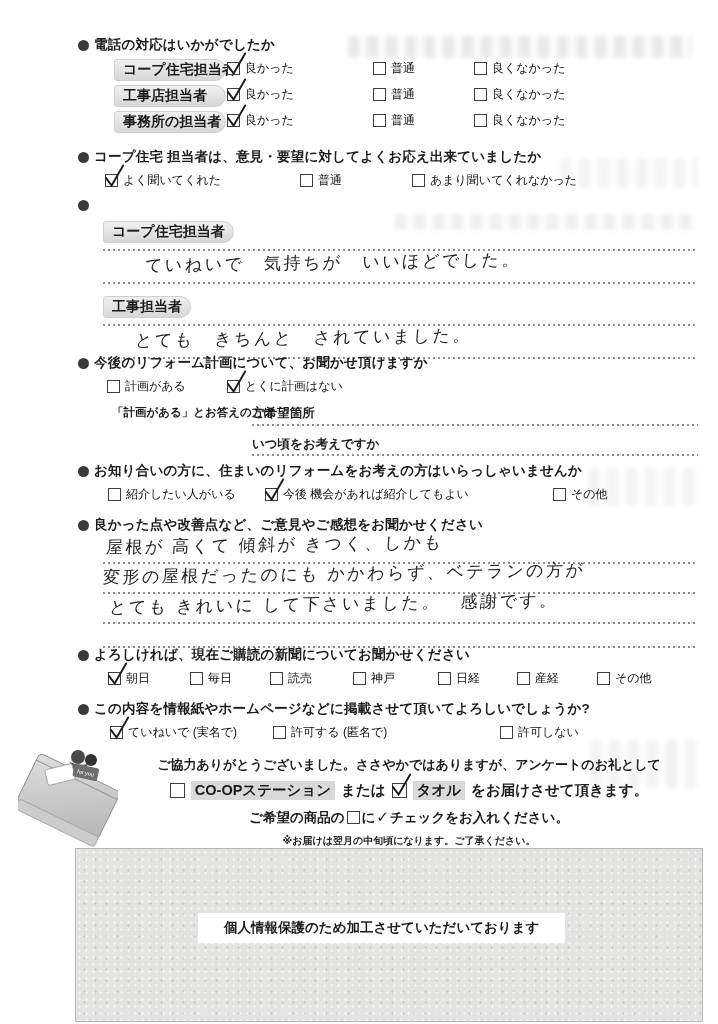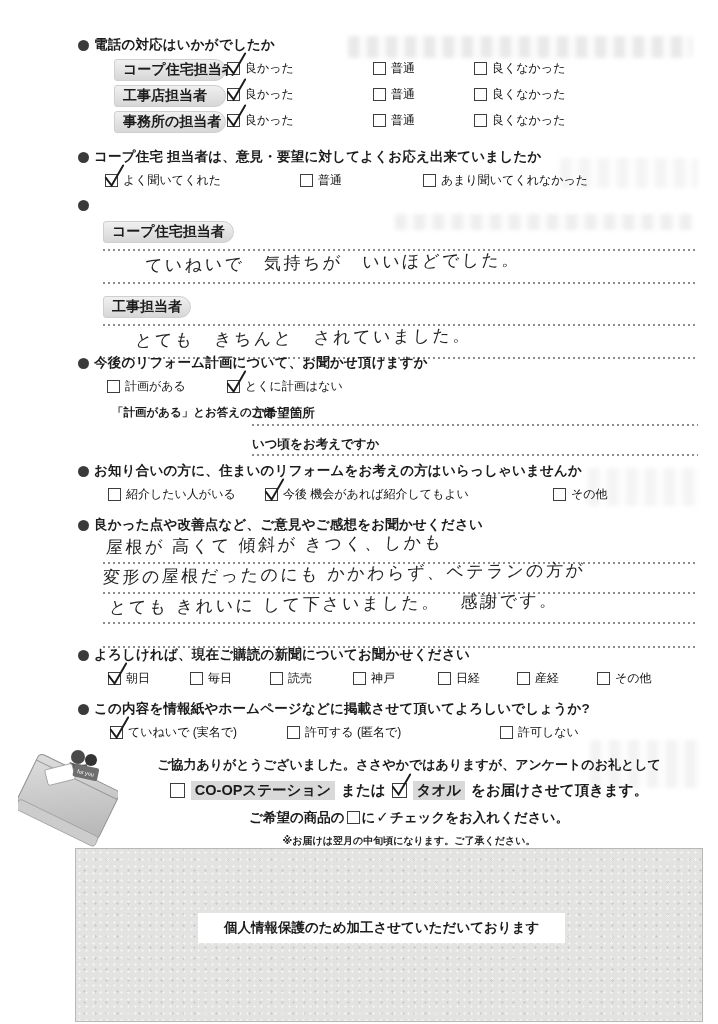--- a/index.html
+++ b/index.html
@@ -23,35 +23,35 @@
   
   .pill{display:inline-block;background:linear-gradient(180deg,#f0f0f0,#d7d7d7);
         border:1px solid #cfcfcf;border-radius:3px 11px 11px 3px;
         font-weight:bold;font-size:14px;padding:1px 8px;white-space:nowrap;box-sizing:border-box;}
   .s1row .pill{position:absolute;left:36px;top:1px;width:112px;}
   .s1row .opt:nth-child(2){left:149px;}
   .s1row .opt:nth-child(3){left:295px;}
   .s1row .opt:nth-child(4){left:396px;font-family:Liberation Serif, serif;}
   .s2row .opt:nth-child(1){left:27px;}
   .s2row .opt:nth-child(2){left:222px;}
-  .s2row .opt:nth-child(3){left:345px;}
+  .s2row .opt:nth-child(3){left:334px;}
   .s4row .opt:nth-child(1){left:29px;}
   .s4row .opt:nth-child(2){left:149px;}
   .s5row .opt:nth-child(1){left:30px;}
   .s5row .opt:nth-child(2){left:187px;}
   .s5row .opt:nth-child(3){left:475px;}
   .s7row .opt:nth-child(1){left:30px;}
   .s7row .opt:nth-child(2){left:112px;}
   .s7row .opt:nth-child(3){left:192px;}
   .s7row .opt:nth-child(4){left:275px;}
   .s7row .opt:nth-child(5){left:360px;}
   .s7row .opt:nth-child(6){left:439px;}
   .s7row .opt:nth-child(7){left:519px;}
   .s8row .opt:nth-child(1){left:32px;}
-  .s8row .opt:nth-child(2){left:209px;}
+  .s8row .opt:nth-child(2){left:195px;}
   .s8row .opt:nth-child(3){left:422px;}
   
   .dotline{height:2px;margin-left:25px;width:594px;
            background:repeating-linear-gradient(90deg,#8d8d8d 0 2px,transparent 2px 5px);}
   .dot-s4{margin-left:174px;width:446px;}
   
   .hand{font-size:17px;color:#242424;letter-spacing:2.5px;white-space:nowrap;
         transform:rotate(-0.9deg) skewX(-4deg);transform-origin:left center;line-height:26px;height:26px;}
   .bold13{font-weight:bold;font-size:12.5px;white-space:nowrap;}
   

